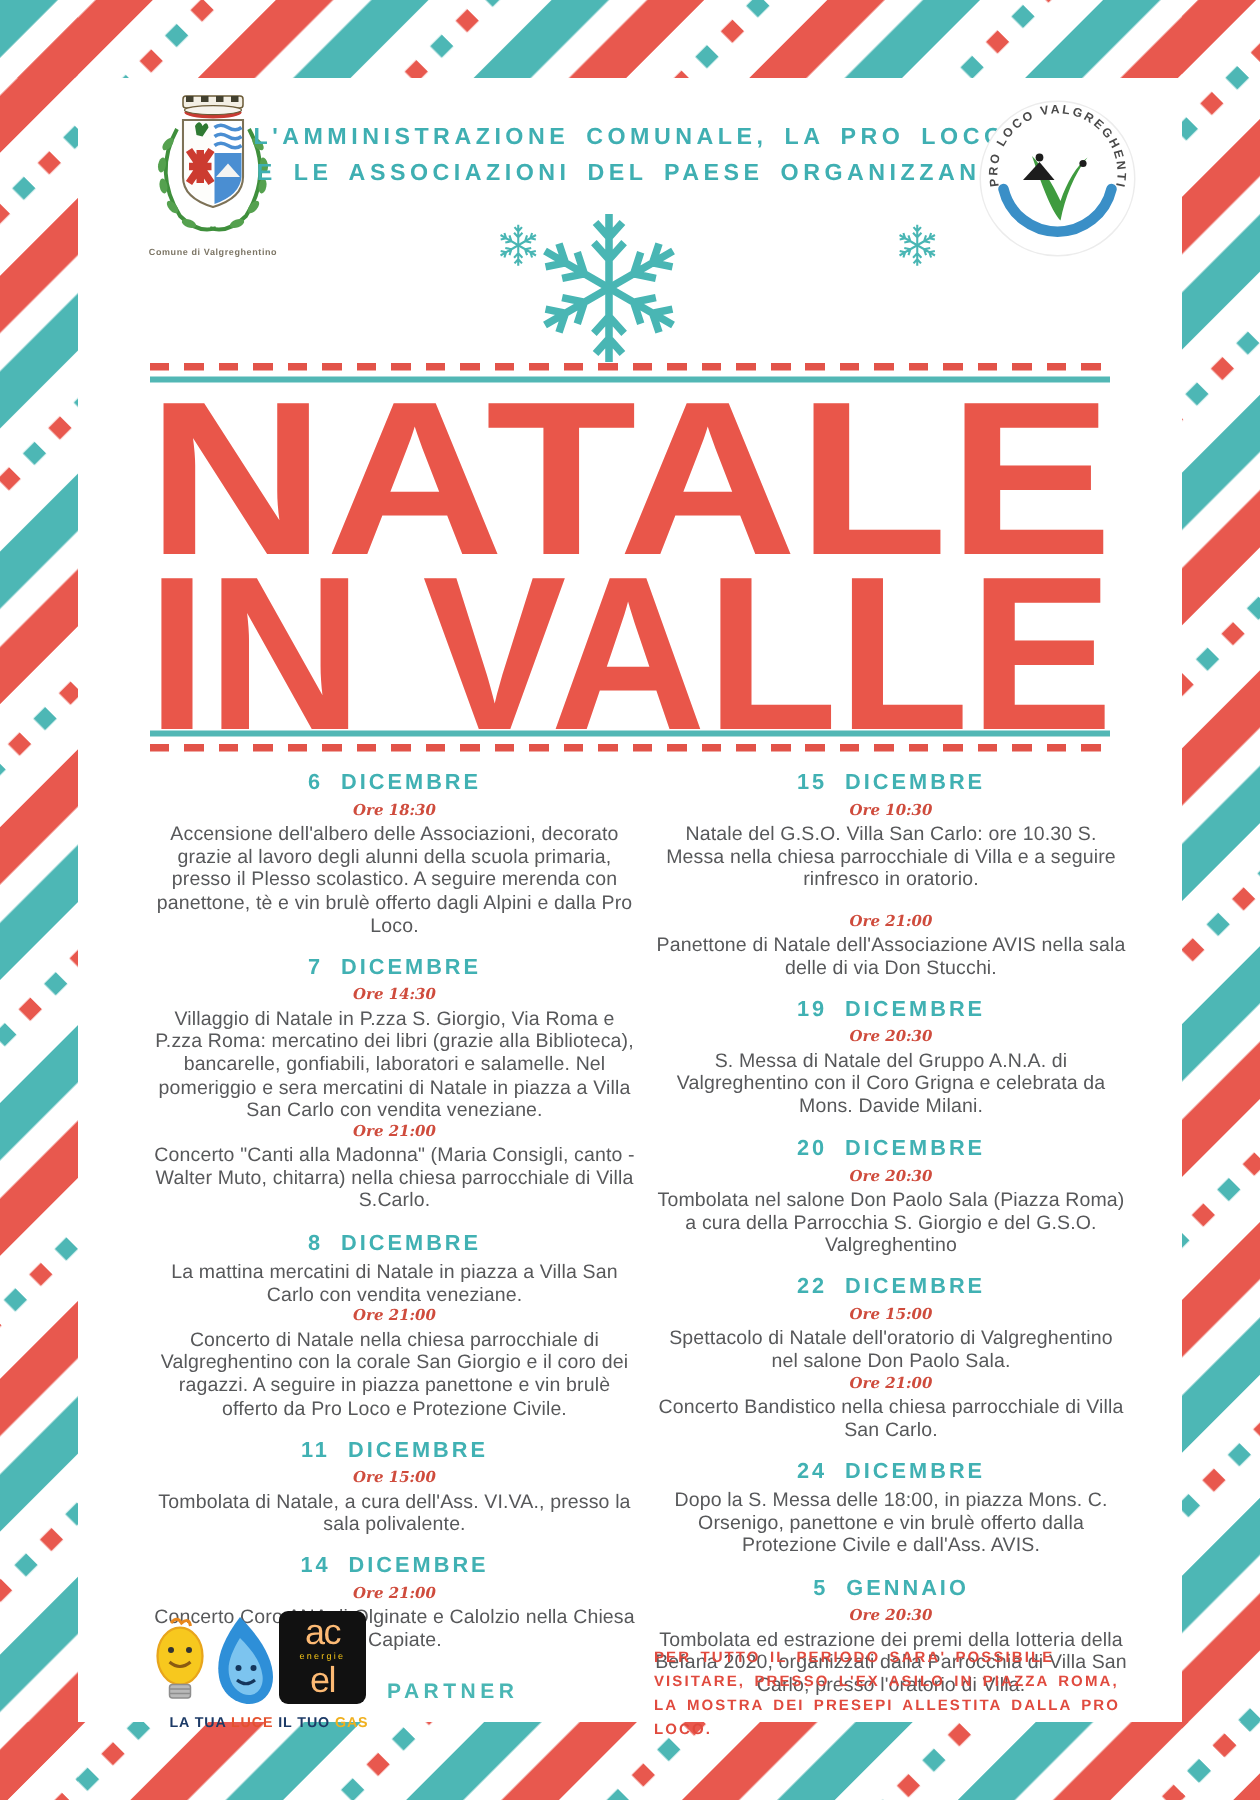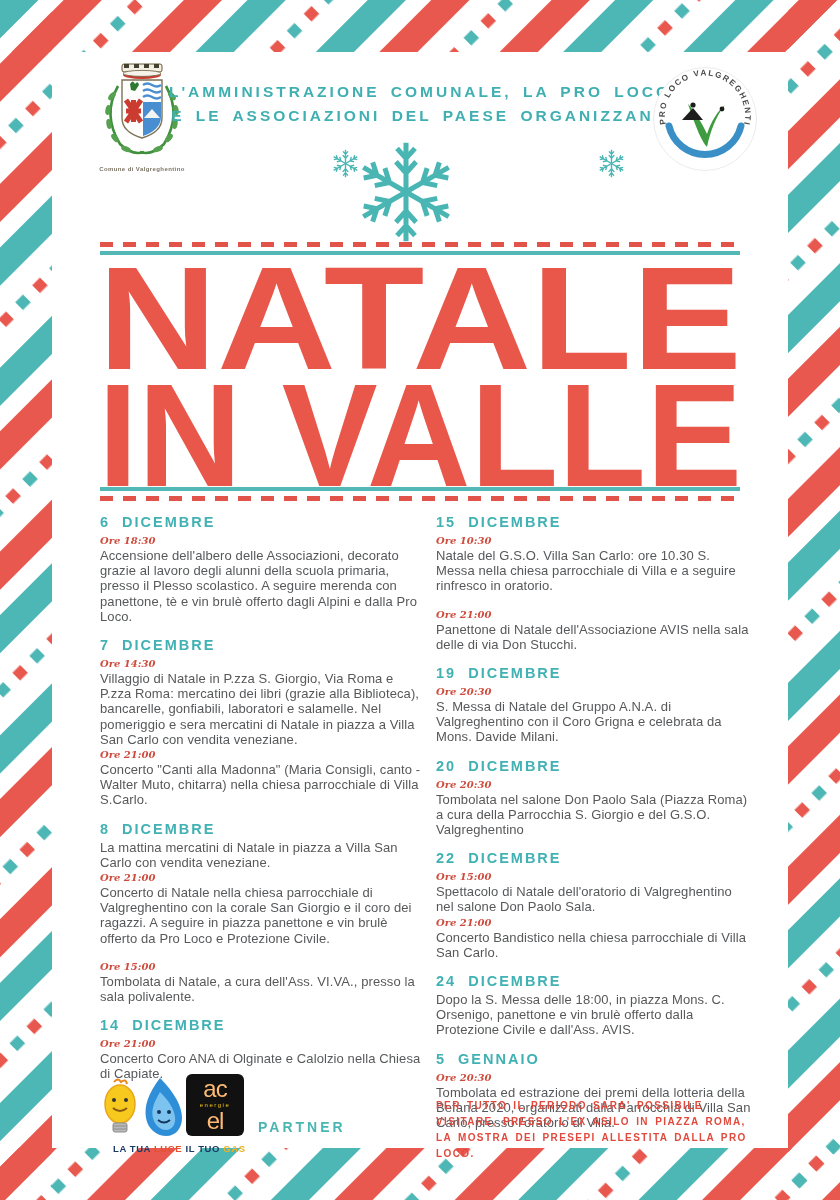--- a/index.html
+++ b/index.html
@@ -37,21 +37,21 @@
   .teal-bot{top:487px;} .dash-bot{top:496px;}
   
   .title-svg{position:absolute;left:98px;top:259px;width:644px;height:228px;}
   .title-svg text{
     font-family:"Liberation Sans",sans-serif;font-weight:bold;fill:#e9564a;
   }
   
   .col{position:absolute;top:514px;}
   .col-left{left:100px;width:326px;}
   .col-right{left:436px;width:316px;}
-  .event{margin-bottom:13px;}
+  .event{margin-bottom:13px;text-align:center;}
   .event-date{
     margin:0 0 3px 0;color:#41b1b3;font-size:14.5px;font-weight:bold;
     letter-spacing:2px;word-spacing:6px;
   }
   .event-time{
     font-family:"DejaVu Serif",serif;font-style:italic;font-weight:bold;
     color:#cf4c3d;font-size:10px;line-height:15px;
   }
   .event-body{color:#57585a;font-size:13px;line-height:1.17;letter-spacing:.1px;}
   
@@ -211,20 +211,21 @@
         <div class="event-time">Ore 21:00</div>
         <div class="event-body">Concerto "Canti alla Madonna" (Maria Consigli, canto - Walter Muto, chitarra) nella chiesa parrocchiale di Villa S.Carlo.</div>
       </div>
       <div class="event">
         <h3 class="event-date">8 DICEMBRE</h3>
         <div class="event-body">La mattina mercatini di Natale in piazza a Villa San Carlo con vendita veneziane.</div>
         <div class="event-time">Ore 21:00</div>
         <div class="event-body">Concerto di Natale nella chiesa parrocchiale di Valgreghentino con la corale San Giorgio e il coro dei ragazzi. A seguire in piazza panettone e vin brulè offerto da Pro Loco e Protezione Civile.</div>
       </div>
       <div class="event">
+        <h3 class="event-date">11 DICEMBRE</h3>
         <div class="event-time">Ore 15:00</div>
         <div class="event-body">Tombolata di Natale, a cura dell'Ass. VI.VA., presso la sala polivalente.</div>
       </div>
       <div class="event">
         <h3 class="event-date">14 DICEMBRE</h3>
         <div class="event-time">Ore 21:00</div>
         <div class="event-body">Concerto Coro ANA di Olginate e Calolzio nella Chiesa di Capiate.</div>
       </div>
     </div>
   <div class="col col-right" id="col-right">

